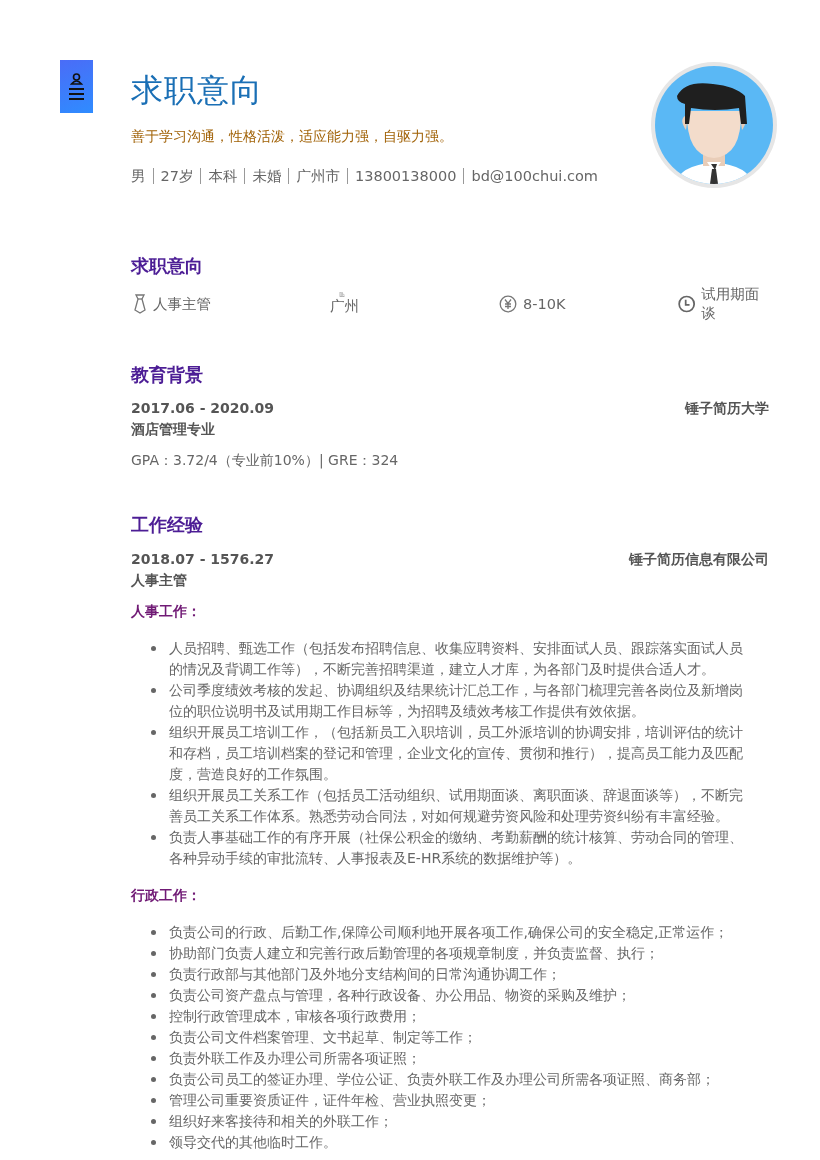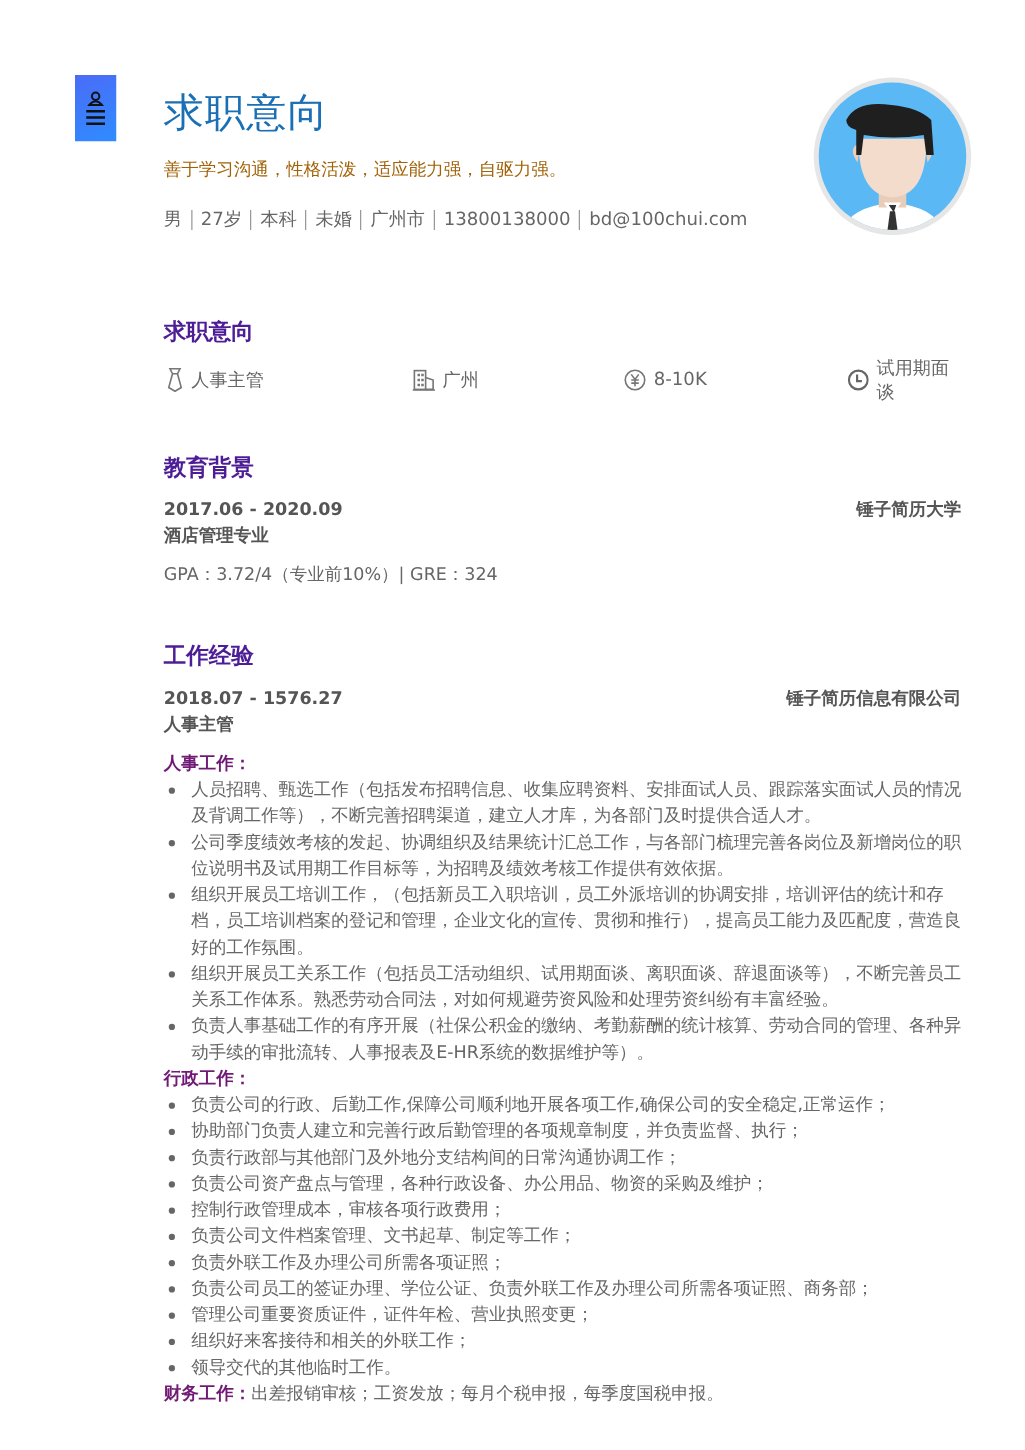--- a/index.html
+++ b/index.html
@@ -22,21 +22,21 @@
   .intent-item { position: absolute; top: 0; display: flex; align-items: center; height: 24px; }
   .intent-item svg { margin-right: 6px; }
 
   .row-head { position: absolute; left: 131px; width: 638px; display: flex; justify-content: space-between;
               font-size: 14px; font-weight: bold; color: #555; line-height: 20px; }
   .subtitle { position: absolute; left: 131px; font-size: 14px; font-weight: bold; color: #555; line-height: 20px; }
   .plain { position: absolute; left: 131px; font-size: 14px; color: #666; line-height: 20px; }
 
   .content { position: absolute; left: 131px; top: 601px; width: 640px; font-size: 14px; color: #666; line-height: 21px; }
   .content .label { font-weight: bold; color: #701a75; }
-  .content ul { list-style: none; margin: 0; padding: 0; }
+  .content ul { list-style: none; margin: 16px; padding: 0; }
   .content li { position: relative; padding-left: 22px; }
   .content li::before { content: ""; position: absolute; left: 4px; top: 8px; width: 5px; height: 5px; border-radius: 50%; background: #666; }
 </style>
 </head>
 <body>
 
 <div class="logo">
   <svg width="17" height="30" viewBox="0 0 17 30">
     <circle cx="8.5" cy="5" r="3" fill="none" stroke="#111" stroke-width="1.6"></circle>
     <path d="M3.5 12 Q8.5 6 13.5 12 Z" fill="none" stroke="#111" stroke-width="1.6"></path>
@@ -82,21 +82,21 @@
 
 <div class="section-title" style="top:252px;">求职意向</div>
 <div class="intent-row">
   <div class="intent-item" style="left:2px;">
     <svg width="14" height="20" viewBox="0 0 14 20">
       <path d="M3 1 L11 1 L9 5 L12 16 L7 19 L2 16 L5 5 Z" fill="none" stroke="#777" stroke-width="1.3"></path>
       <line x1="5" y1="5" x2="9" y2="5" stroke="#777" stroke-width="1.3"></line>
     </svg>
     <span>人事主管</span>
   </div>
-  <div class="intent-item" style="left:199px;">
+  <div class="intent-item" style="left:199px;flex-direction:column;">
     <svg width="18" height="18" viewBox="0 0 18 18">
       <rect x="1.5" y="1.5" width="9" height="15" fill="none" stroke="#777" stroke-width="1.3"></rect>
       <path d="M10.5 7 L16.5 9 L16.5 16.5 L10.5 16.5" fill="none" stroke="#777" stroke-width="1.3"></path>
       <rect x="4" y="4" width="2" height="2" fill="#777"></rect>
         <rect x="7" y="4" width="2" height="2" fill="#777"></rect>
       <rect x="4" y="8" width="2" height="2" fill="#777"></rect>
         <rect x="7" y="8" width="2" height="2" fill="#777"></rect>
       <rect x="4" y="12" width="2" height="2" fill="#777"></rect>
         <rect x="7" y="12" width="2" height="2" fill="#777"></rect>
       <line x1="0" y1="17" x2="18" y2="17" stroke="#777" stroke-width="1.3"></line>

